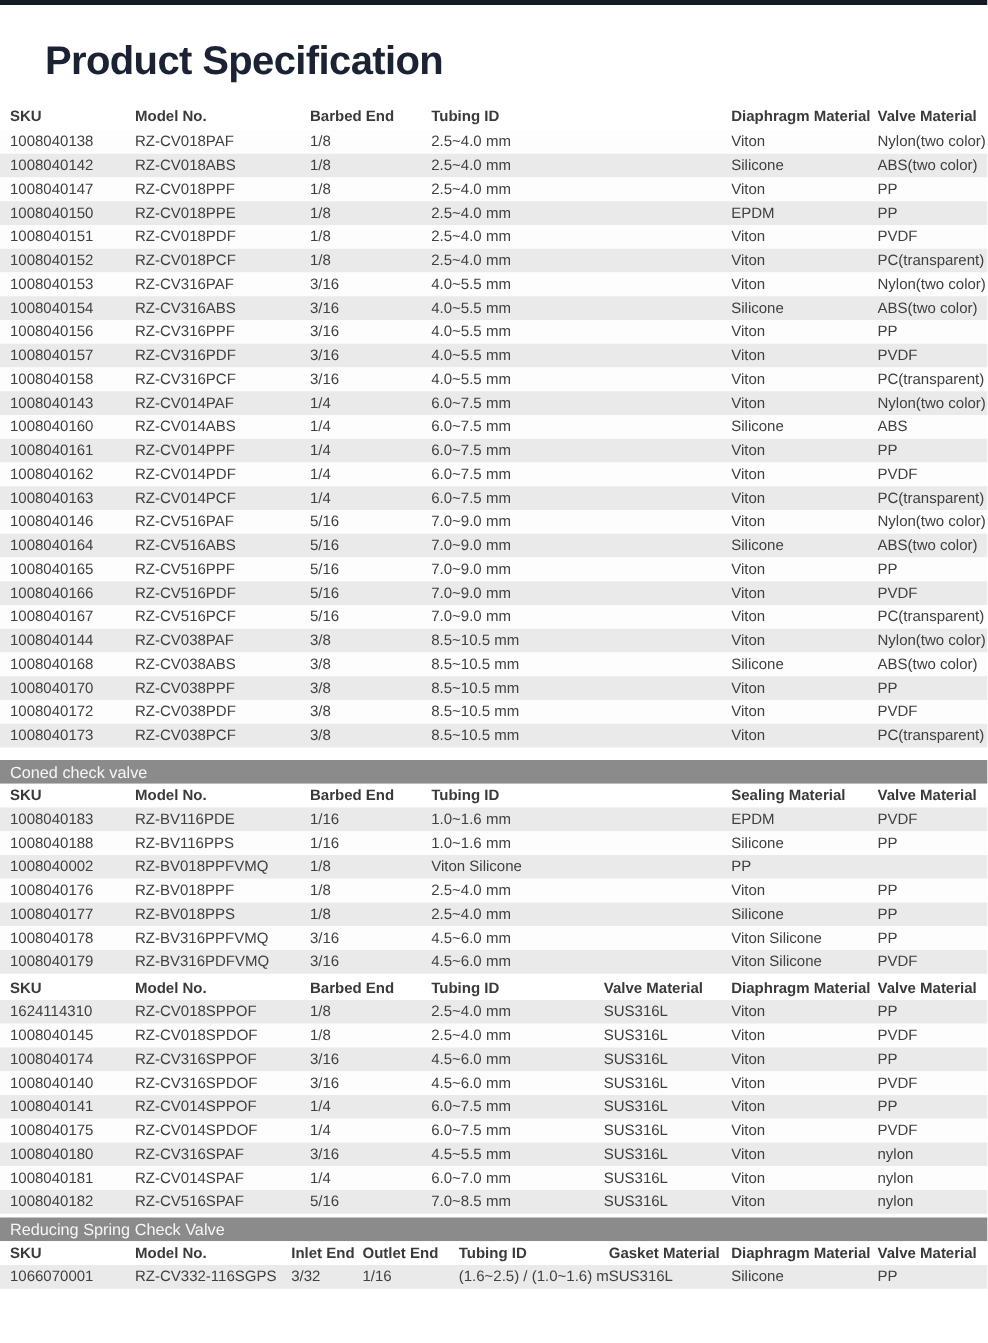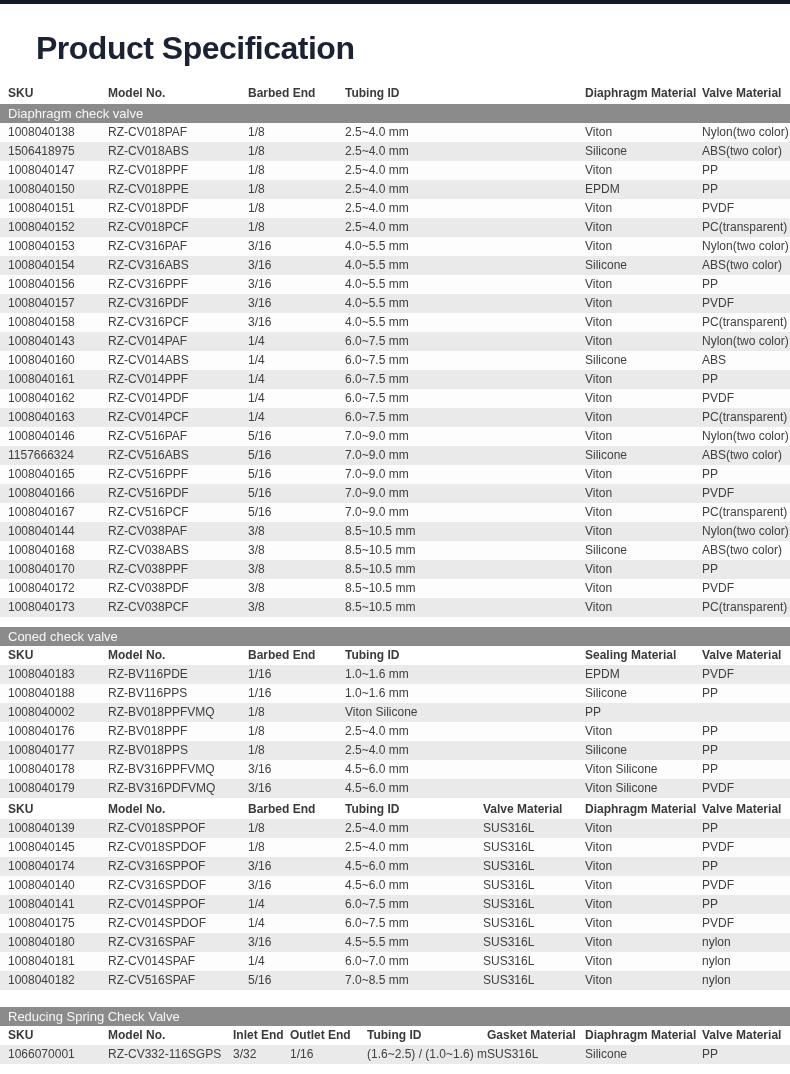--- a/index.html
+++ b/index.html
@@ -58,52 +58,51 @@
     background: #fdfdfd;
   }
   .data-row.shade { background: #eaeaea; }
   .cell {
     font-size: 12px;
     color: #404040;
     overflow: hidden;
   }
   .section-1 { margin-top: 10px; }
   .section-2 { margin-top: 2px; }
-  .section-3 { margin-top: 17px; }
+  .section-3 { margin-top: 3px; }
 </style>
 </head>
 <body>
 
 <div class="top-bar"></div>
 
 <div class="title-wrap">
   <h1 class="page-title">Product Specification</h1>
 </div>
 
 <div id="spec-table">
     <div class="section section-0">
       <div class="header-row grid grid-6">
         <div class="header-cell">SKU</div>
         <div class="header-cell">Model No.</div>
         <div class="header-cell">Barbed End</div>
         <div class="header-cell">Tubing ID</div>
         <div class="header-cell">Diaphragm Material</div>
         <div class="header-cell">Valve Material</div>
       </div>
-      <div class="section-bar">Diaphragm check valve</div>
       <div class="data-row grid grid-6">
         <div class="cell">1008040138</div>
         <div class="cell">RZ-CV018PAF</div>
         <div class="cell">1/8</div>
         <div class="cell">2.5~4.0 mm</div>
         <div class="cell">Viton</div>
         <div class="cell">Nylon(two color)</div>
       </div>
       <div class="data-row grid grid-6 shade">
-        <div class="cell">1506418975</div>
+        <div class="cell">1008040142</div>
         <div class="cell">RZ-CV018ABS</div>
         <div class="cell">1/8</div>
         <div class="cell">2.5~4.0 mm</div>
         <div class="cell">Silicone</div>
         <div class="cell">ABS(two color)</div>
       </div>
       <div class="data-row grid grid-6">
         <div class="cell">1008040147</div>
         <div class="cell">RZ-CV018PPF</div>
         <div class="cell">1/8</div>
@@ -217,21 +216,21 @@
       </div>
       <div class="data-row grid grid-6">
         <div class="cell">1008040146</div>
         <div class="cell">RZ-CV516PAF</div>
         <div class="cell">5/16</div>
         <div class="cell">7.0~9.0 mm</div>
         <div class="cell">Viton</div>
         <div class="cell">Nylon(two color)</div>
       </div>
       <div class="data-row grid grid-6 shade">
-        <div class="cell">1157666324</div>
+        <div class="cell">1008040164</div>
         <div class="cell">RZ-CV516ABS</div>
         <div class="cell">5/16</div>
         <div class="cell">7.0~9.0 mm</div>
         <div class="cell">Silicone</div>
         <div class="cell">ABS(two color)</div>
       </div>
       <div class="data-row grid grid-6">
         <div class="cell">1008040165</div>
         <div class="cell">RZ-CV516PPF</div>
         <div class="cell">5/16</div>
@@ -366,21 +365,21 @@
       <div class="header-row grid grid-7">
         <div class="header-cell">SKU</div>
         <div class="header-cell">Model No.</div>
         <div class="header-cell">Barbed End</div>
         <div class="header-cell">Tubing ID</div>
         <div class="header-cell">Valve Material</div>
         <div class="header-cell">Diaphragm Material</div>
         <div class="header-cell">Valve Material</div>
       </div>
       <div class="data-row grid grid-7 shade">
-        <div class="cell">1008040139</div>
+        <div class="cell">1624114310</div>
         <div class="cell">RZ-CV018SPPOF</div>
         <div class="cell">1/8</div>
         <div class="cell">2.5~4.0 mm</div>
         <div class="cell">SUS316L</div>
         <div class="cell">Viton</div>
         <div class="cell">PP</div>
       </div>
       <div class="data-row grid grid-7">
         <div class="cell">1008040145</div>
         <div class="cell">RZ-CV018SPDOF</div>

